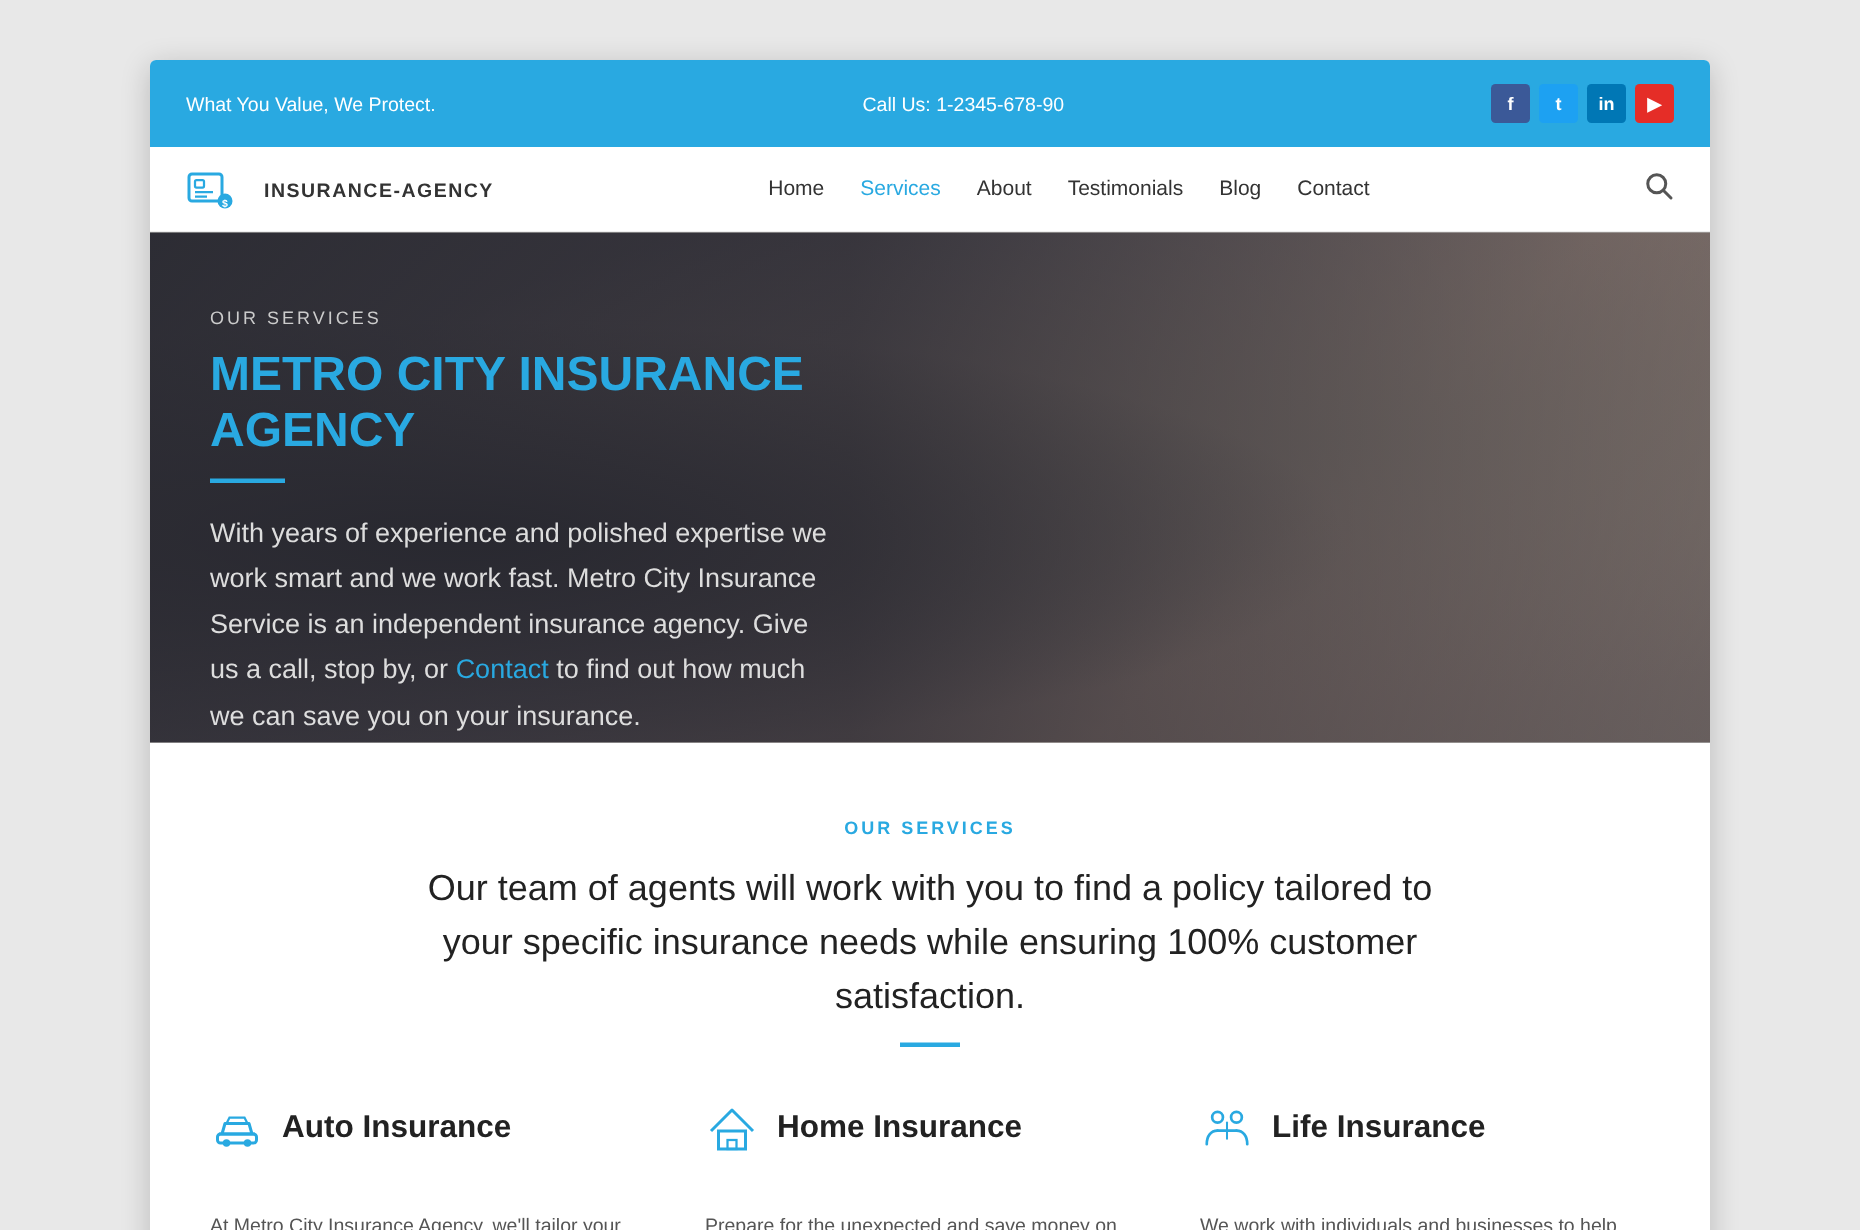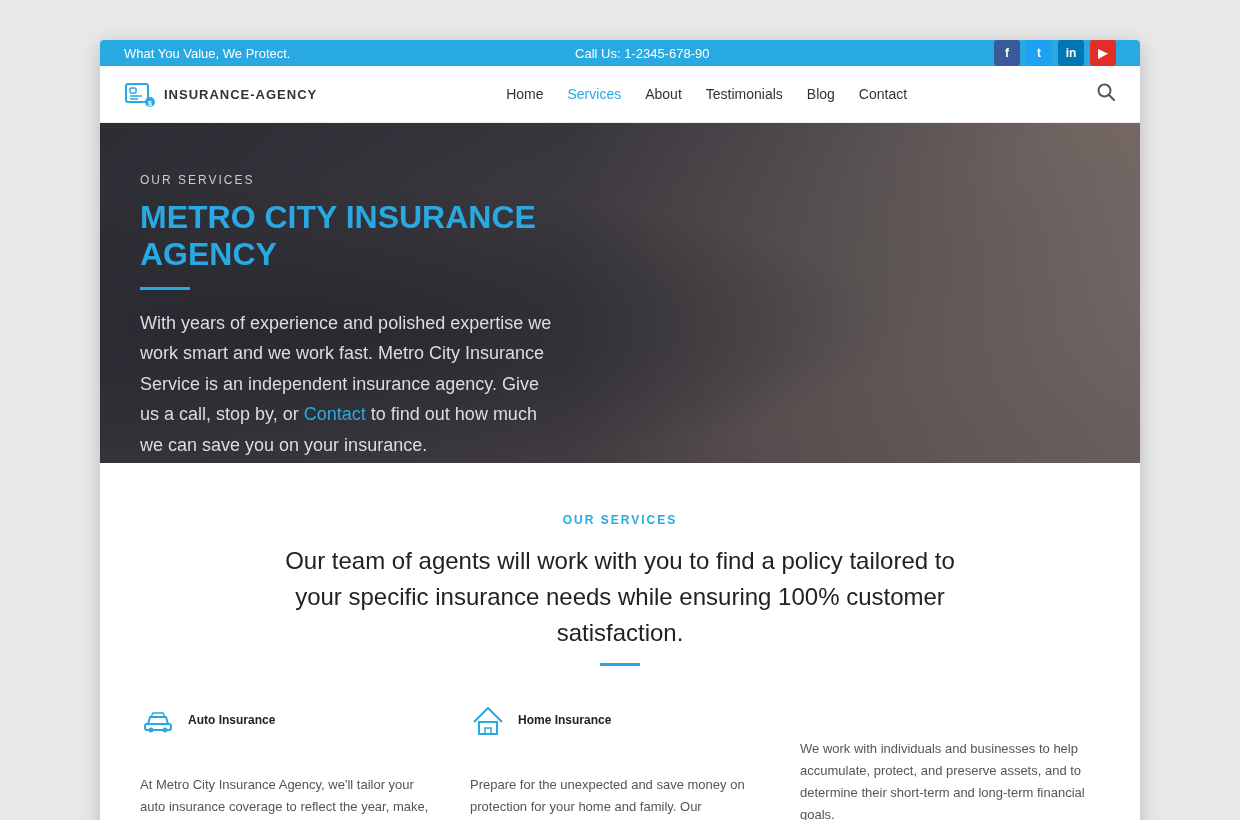--- a/index.html
+++ b/index.html
@@ -15,21 +15,21 @@
     .browser-window {
       width: 1040px;
       background: #fff;
       box-shadow: 0 4px 20px rgba(0,0,0,0.2);
       border-radius: 4px;
       overflow: hidden;
     }
     
     .top-bar {
       background: #29a9e1;
-      padding: 0 24px;
+      padding: 16px 24px;
       display: flex;
       align-items: center;
       justify-content: space-between;
     }
     .top-bar-tagline {
       color: #fff;
       font-size: 13px;
       font-weight: 500;
     }
     .top-bar-phone {
@@ -62,21 +62,21 @@
       background: #fff;
       padding: 14px 24px;
       display: flex;
       align-items: center;
       justify-content: space-between;
       border-bottom: 1px solid #eee;
     }
     .logo {
       display: flex;
       align-items: center;
-      gap: 8px;
+      gap: 20px;
       text-align: center;
     }
     .logo-icon {
       width: 32px;
       height: 28px;
     }
     .logo-text {
       font-size: 13px;
       font-weight: bold;
       color: #333;
@@ -201,21 +201,21 @@
       margin-bottom: 12px;
     }
     .service-icon {
       width: 36px;
       height: 36px;
       display: flex;
       align-items: center;
       justify-content: center;
     }
     .service-title {
-      font-size: 12px;
+      font-size: 21px;
       font-weight: bold;
       color: #222;
     }
     .service-desc {
       font-size: 13px;
       color: #555;
       line-height: 1.7;
       margin-top: 36px;
     }
   </style>
@@ -307,19 +307,32 @@
               <rect x="9" y="20" width="18" height="12" stroke="#29a9e1" stroke-width="2"></rect>
               <rect x="15" y="26" width="6" height="6" stroke="#29a9e1" stroke-width="1.5"></rect>
             </svg>
           </div>
           <div class="service-title">Home Insurance</div>
         </div>
         <p class="service-desc">Prepare for the unexpected and save money on protection for your home and family. Our homeowner policies will cover the following, and many more.</p>
       </div>
 
       <div class="service-card">
+        <div class="service-card-header">
+          <div class="service-icon">
+            <svg width="40" height="36" viewBox="0 0 40 36" fill="none">
+              <circle cx="13" cy="10" r="4" stroke="#29a9e1" stroke-width="2"></circle>
+              <circle cx="27" cy="10" r="4" stroke="#29a9e1" stroke-width="2"></circle>
+              <path d="M5 30c0-6 3-10 8-10" stroke="#29a9e1" stroke-width="2" stroke-linecap="round"></path>
+              <path d="M35 30c0-6-3-10-8-10" stroke="#29a9e1" stroke-width="2" stroke-linecap="round"></path>
+              <path d="M13 20h14" stroke="#29a9e1" stroke-width="2" stroke-linecap="round"></path>
+              <path d="M20 14v12" stroke="#29a9e1" stroke-width="1.5" stroke-linecap="round"></path>
+            </svg>
+          </div>
+          <div class="service-title">Life Insurance</div>
+        </div>
         <p class="service-desc">We work with individuals and businesses to help accumulate, protect, and preserve assets, and to determine their short-term and long-term financial goals.</p>
       </div>
 
     </div>
   </div>
 
 </div>
 
 </body></html>

